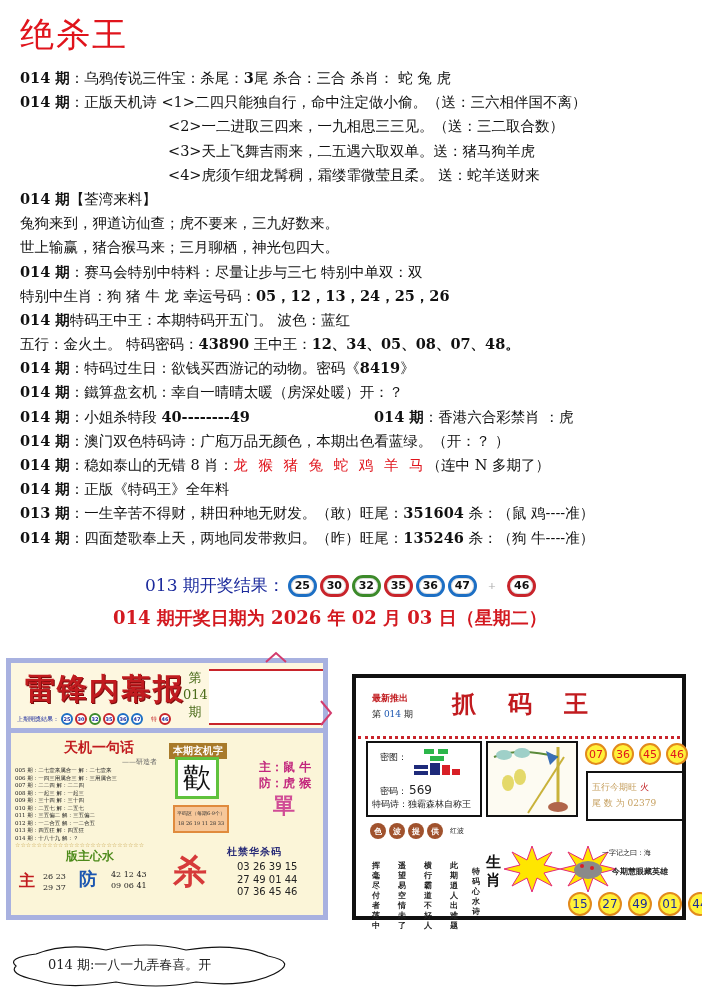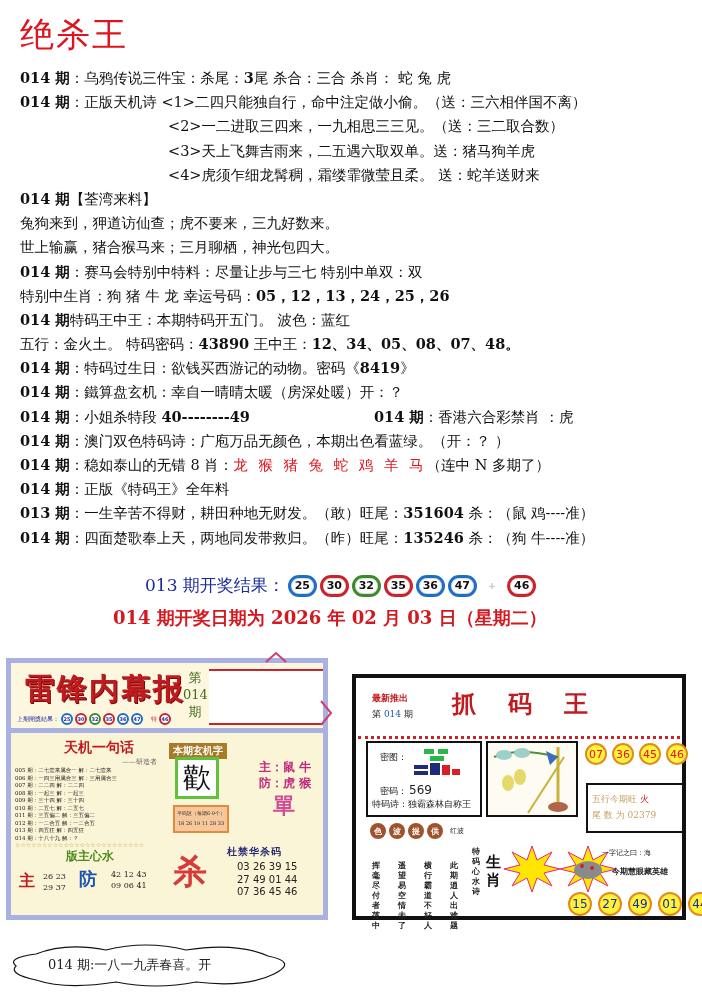--- a/index.html
+++ b/index.html
@@ -68,21 +68,21 @@
   .pr-mitu { position: absolute; left: 12px; top: 8px; font-size: 9px; color: #222; }
   .pr-logo { position: absolute; left: 46px; top: 4px; width: 46px; height: 30px; }
   .pr-mima { position: absolute; left: 12px; top: 40px; font-size: 9px; color: #222; }
   .pr-mima b { font: 12px "DejaVu Sans", sans-serif; margin-left: 2px; }
   .pr-poem { position: absolute; left: 4px; top: 55px; font-size: 9px; color: #222; white-space: nowrap; }
   .pr-pic { position: absolute; left: 130px; top: 63px; width: 92px; height: 76px; border: 2px solid #111; background: #fdfbf2; }
   .pr-topballs { position: absolute; left: 229px; top: 65px; display: flex; gap: 5px; }
   .yball { width: 22px; height: 22px; border-radius: 50%; background: #fff23a; border: 2px solid #e28a1c; color: #e0141c;
            font: 11px "DejaVu Sans", sans-serif; display: flex; align-items: center; justify-content: center; }
   .pr-wuxing { position: absolute; left: 230px; top: 93px; width: 98px; height: 50px; border: 2px solid #111; padding: 6px 4px;
-               font-size: 9px; color: #c6a060; line-height: 16px; margin-top: 12px; }
+               font-size: 9px; color: #c6a060; line-height: 16px; }
   .pr-wuxing .fire { color: #c11b1f; }
   .pr-sebo { position: absolute; left: 14px; top: 145px; display: flex; align-items: center; gap: 3px; }
   .sebo-circ { width: 16px; height: 16px; border-radius: 50%; background: #a0522d; color: #fff; font-size: 8px; font-weight: bold;
                display: flex; align-items: center; justify-content: center; }
   .pr-hongbo { font-size: 7px; color: #222; margin-left: 4px; }
   .pr-vert { position: absolute; top: 182px; width: 10px; font-size: 8px; line-height: 10px; color: #222; font-weight: bold; }
   .pr-shengxiao { position: absolute; left: 130px; top: 175px; font-size: 15px; font-weight: bold; width: 16px; line-height: 18px; }
   .pr-burst { position: absolute; width: 56px; height: 46px; }
   .pr-yizi { position: absolute; left: 246px; top: 170px; font-size: 7px; color: #222; }
   .pr-yingxiong { position: absolute; left: 256px; top: 188px; font-size: 8px; color: #222; font-weight: bold; }
@@ -267,21 +267,21 @@
   </div>
 
   <div class="pr-sebo">
     <span class="sebo-circ">色</span>
     <span class="sebo-circ">波</span>
     <span class="sebo-circ">提</span>
     <span class="sebo-circ">供</span>
     <span class="pr-hongbo">红波</span>
   </div>
 
-  <div class="pr-vert" style="left:116px;top:168px">特码心水诗</div>
+  <div class="pr-vert" style="left:116px;top:188px">特码心水诗</div>
   <div class="pr-vert" style="left:94px">此期逍人出难题</div>
   <div class="pr-vert" style="left:68px">横行霸道不好人</div>
   <div class="pr-vert" style="left:42px">遥望易空情未了</div>
   <div class="pr-vert" style="left:16px">挥毫尽付者莲中</div>
 
   <div class="pr-shengxiao">生肖</div>
 
   <svg class="pr-burst" style="left:148px;top:168px" viewBox="0 0 56 46">
     <polygon points="28,0 33,14 48,6 40,19 56,23 40,27 48,40 33,32 28,46 23,32 8,40 16,27 0,23 16,19 8,6 23,14" fill="#ffe600" stroke="#e4267a" stroke-width="1"></polygon>
   </svg>

